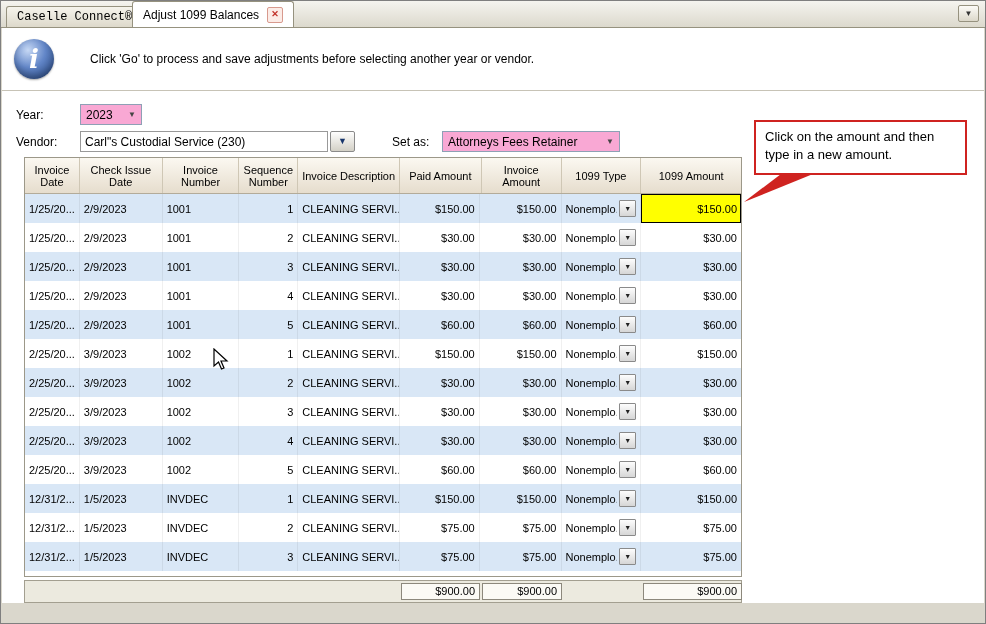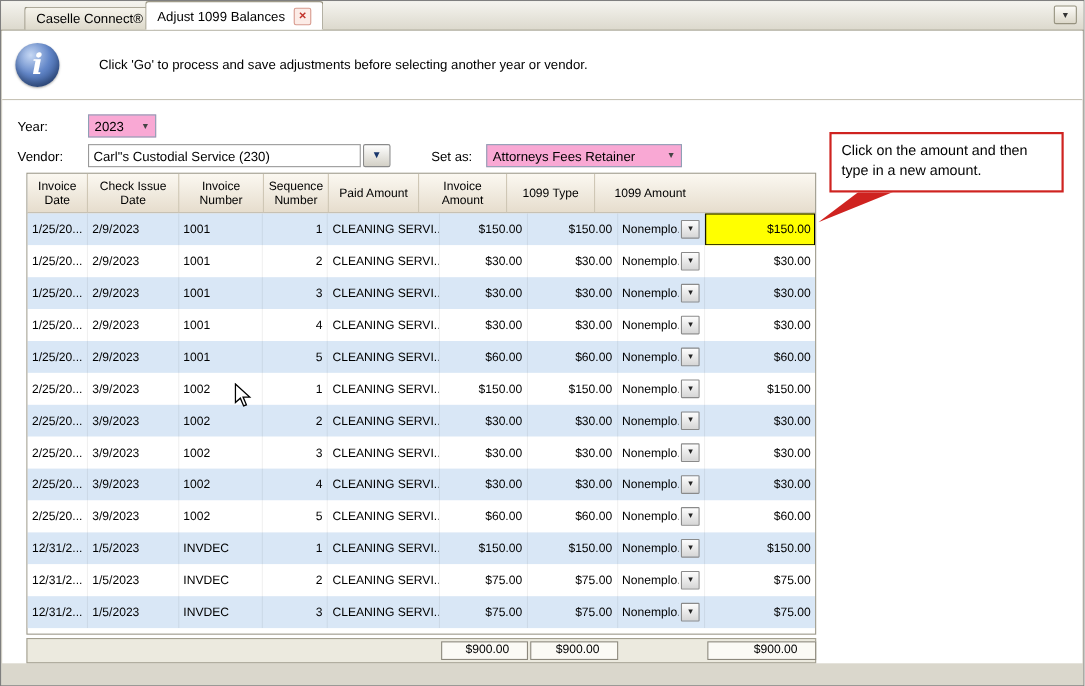--- a/index.html
+++ b/index.html
@@ -2,21 +2,21 @@
 <html><head>
 <meta charset="utf-8">
 <style>
   html,body{margin:0;padding:0;}
   body{width:986px;height:624px;position:relative;font-family:"Liberation Sans",sans-serif;font-size:12px;color:#000;overflow:hidden;background:#fff;}
   .window{position:absolute;inset:0;border:1px solid #7f7f7f;background:#dad7cc;box-sizing:border-box;}
   
   .tabstrip{position:absolute;top:0;left:0;right:0;height:26px;background:linear-gradient(#f5f4ef,#dcd9cd);border-bottom:1px solid #96927f;}
   .tab{position:absolute;bottom:0;display:flex;align-items:center;padding:0 10px;border:1px solid #96927f;border-bottom:none;border-radius:3px 3px 0 0;background:linear-gradient(#f6f4ec,#ddd9cb);font-size:12px;height:21px;box-sizing:border-box;cursor:default;}
   .tab.active{height:26px;background:#fff;z-index:2;}
-  .tab1{left:21px;}
+  .tab1{left:5px;font-family:Liberation Mono, monospace;}
   .tab2{left:131px;}
   .tab-close{margin-left:8px;width:14px;height:14px;border:1px solid #d89a8e;border-radius:2px;background:#fcece7;color:#c2322a;font-size:9px;line-height:12px;text-align:center;font-weight:bold;}
   .overflow-btn{position:absolute;right:6px;top:4px;width:21px;height:17px;border:1px solid #96927f;background:linear-gradient(#fcfbf7,#dcd8ca);font-size:8px;text-align:center;line-height:15px;border-radius:2px;box-sizing:border-box;color:#333;}
   
   .content{position:absolute;top:27px;left:1px;right:1px;bottom:20px;background:#fff;}
   .banner{position:absolute;top:0;left:0;right:0;height:62px;border-bottom:1px solid #c7c3b6;display:flex;align-items:center;background:#fff;}
   .info-icon{width:40px;height:40px;margin-left:12px;border-radius:50%;flex:0 0 40px;
     background:radial-gradient(circle at 35% 28%, #c6d8f4, #6286c8 45%, #1f3f78);
     color:#fff;display:flex;align-items:center;justify-content:center;
     font-family:"DejaVu Serif",serif;font-style:italic;font-weight:bold;font-size:26px;
@@ -42,21 +42,21 @@
   .gcell{font-size:11px;padding:0 4px;box-sizing:border-box;border-right:1px solid rgba(0,0,0,0.06);white-space:nowrap;overflow:hidden;display:flex;align-items:center;}
   .a-r{justify-content:flex-end;}
   .a-l{justify-content:flex-start;}
   .c0{width:55px}.c1{width:83px}.c2{width:77px}.c3{width:59px}.c4{width:102px}
   .c5{width:80px}.c6{width:82px}.c7{width:80px}.c8{width:100px;border-right:none;}
   .dd-btn{margin-left:auto;width:15px;height:15px;border:1px solid #8a8a8a;background:linear-gradient(#fdfdfd,#d6d6d6);font-size:7px;display:flex;align-items:center;justify-content:center;border-radius:1px;flex:0 0 15px;color:#222;}
   .type-text{overflow:hidden;white-space:nowrap;margin-right:2px;}
   .hl{background:#ffff00 !important;box-shadow:inset 0 0 0 1px #000;}
   
   .totals{position:absolute;left:22px;top:552px;width:718px;height:23px;border:1px solid #a39f90;background:#eceadf;box-sizing:border-box;}
-  .tbox{position:absolute;top:2px;height:17px;border:1px solid #8c887c;background:#fbfaf5;font-size:11px;line-height:15px;text-align:right;padding-right:16px;box-sizing:border-box;}
+  .tbox{position:absolute;top:2px;height:17px;border:1px solid #8c887c;background:#fbfaf5;font-size:11px;line-height:15px;text-align:right;padding-right:4px;box-sizing:border-box;}
   .tbox.inv{left:376px;width:79px;}
   .tbox.paid{left:457px;width:80px;}
   .tbox.amt{left:618px;width:99px;}
   
   .callout{position:absolute;left:752px;top:92px;width:213px;height:55px;border:2px solid #cf2320;background:#fff;padding:6px 9px;font-size:13px;line-height:18px;box-sizing:border-box;z-index:5;}
   .callout-arrow{position:absolute;left:733px;top:143px;width:95px;height:36px;z-index:4;}
   
   .cursor{position:absolute;left:211px;top:320px;width:16px;height:23px;z-index:9;}
 </style>
 </head>
@@ -97,20 +97,21 @@
       <span>Attorneys Fees Retainer</span>
       <span class="chev">▼</span>
     </div>
 
     <div class="grid">
       <div class="ghead">
         <div class="hcell c0">Invoice Date</div>
         <div class="hcell c1">Check Issue Date</div>
         <div class="hcell c2">Invoice Number</div>
         <div class="hcell c3">Sequence Number</div>
+        <div class="hcell c4">Invoice Description</div>
         <div class="hcell c6">Paid Amount</div>
         <div class="hcell c5">Invoice Amount</div>
         <div class="hcell c7">1099 Type</div>
         <div class="hcell c8">1099 Amount</div>
       </div>
       <div id="grid-rows">
           <div class="grow alt">
             <div class="gcell c0 a-l">1/25/20...</div>
             <div class="gcell c1 a-l">2/9/2023</div>
             <div class="gcell c2 a-l">1001</div>

